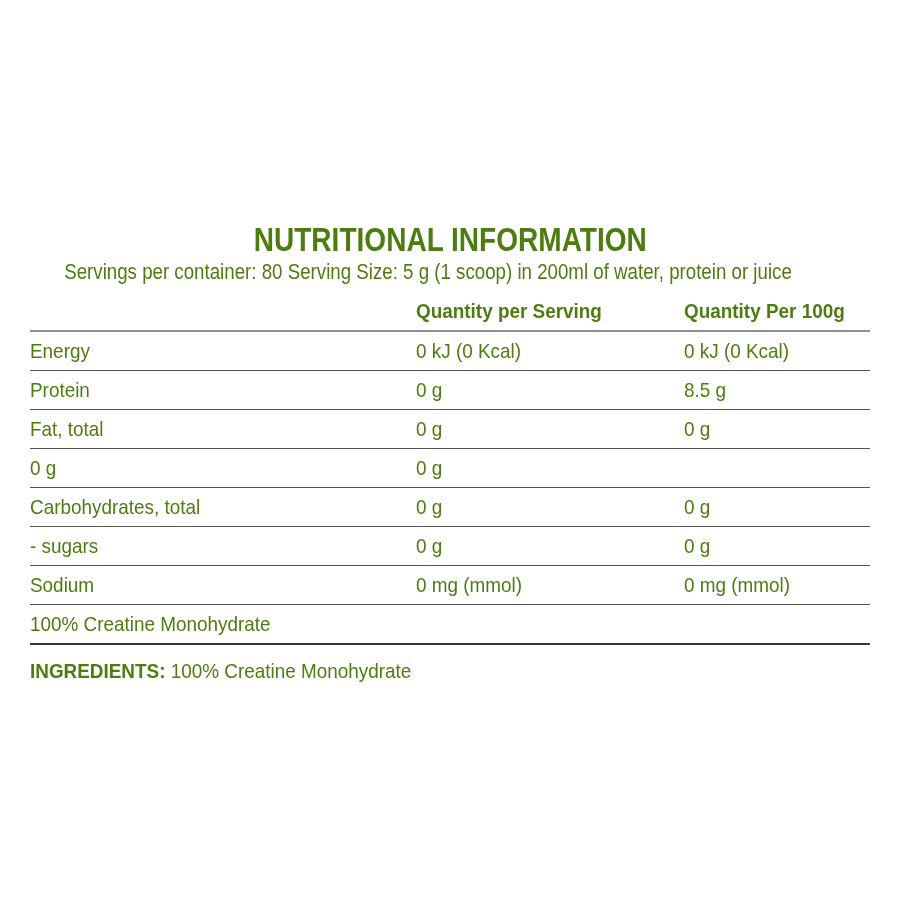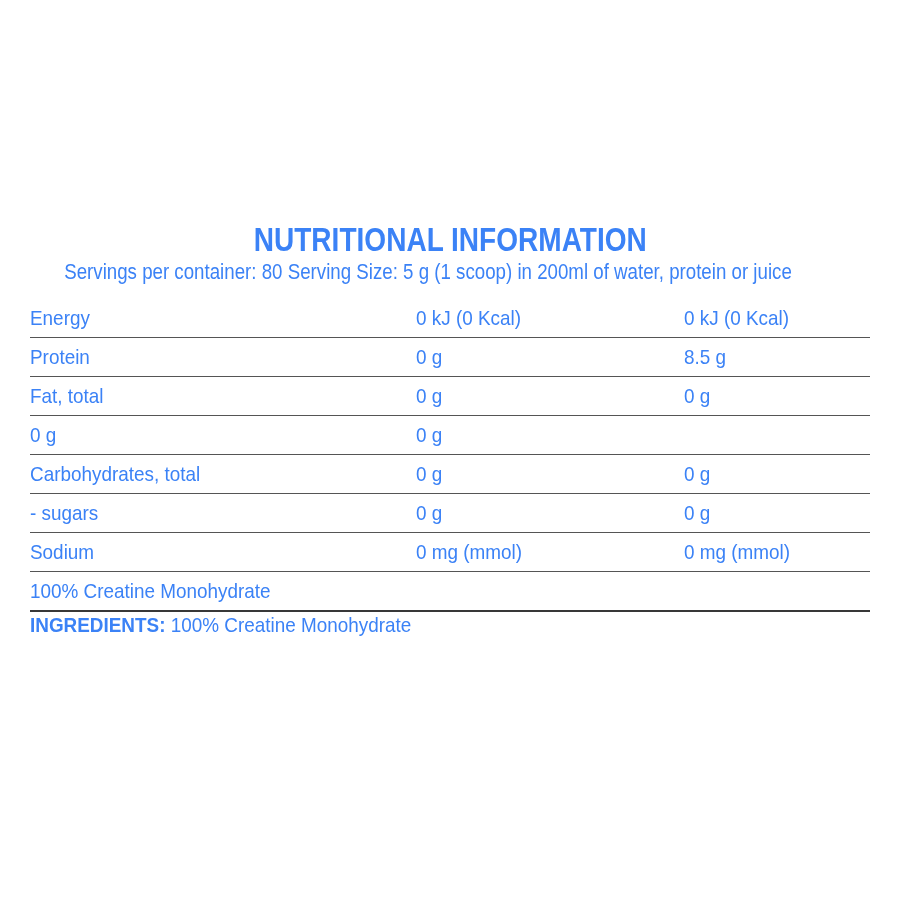--- a/index.html
+++ b/index.html
@@ -6,21 +6,21 @@
     margin: 0;
     padding: 0;
     background: #ffffff;
   }
   .sheet {
     position: relative;
     width: 900px;
     height: 900px;
     background: #ffffff;
     font-family: "Liberation Sans", "DejaVu Sans", sans-serif;
-    color: #3b82f6;
+    color: #4d7c0f;
     overflow: hidden;
   }
   .content {
     position: absolute;
     top: 225px;
     left: 0;
     width: 900px;
   }
   .inner {
     width: 840px;
@@ -71,20 +71,21 @@
   .data-row {
     line-height: 24px;
     padding: 7px 0;
     border-bottom: 1.5px solid #555555;
   }
   .data-row.last {
     border-bottom: 2.5px solid #383838;
   }
   .cell { overflow: visible; }
   .ingredients {
+    margin-top: 13px;
     font-size: 21px;
     line-height: 26px;
   }
   .ingredients b { font-weight: bold; }
 </style>
 </head>
 <body>
 
 <div class="sheet">
   <div class="content">
@@ -93,20 +94,29 @@
       <span class="cond-center">NUTRITIONAL INFORMATION</span>
     </div>
 
     <div class="subtitle">
       <span class="cond-center">Servings per container: 80 Serving Size: 5 g (1 scoop) in 200ml of water, protein or juice</span>
     </div>
 
     <div class="inner">
       <div class="ntable">
 
+        <div class="trow header-row">
+          <div class="cell"></div>
+          <div class="cell">
+            <span class="cond">Quantity per Serving</span>
+          </div>
+          <div class="cell">
+            <span class="cond">Quantity Per 100g</span>
+          </div>
+        </div>
 
         <div class="trow data-row">
           <div class="cell"><span class="cond">Energy</span></div>
           <div class="cell"><span class="cond">0 kJ (0 Kcal)</span></div>
           <div class="cell"><span class="cond">0 kJ (0 Kcal)</span></div>
         </div>
 
         <div class="trow data-row">
           <div class="cell"><span class="cond">Protein</span></div>
           <div class="cell"><span class="cond">0 g</span></div>

